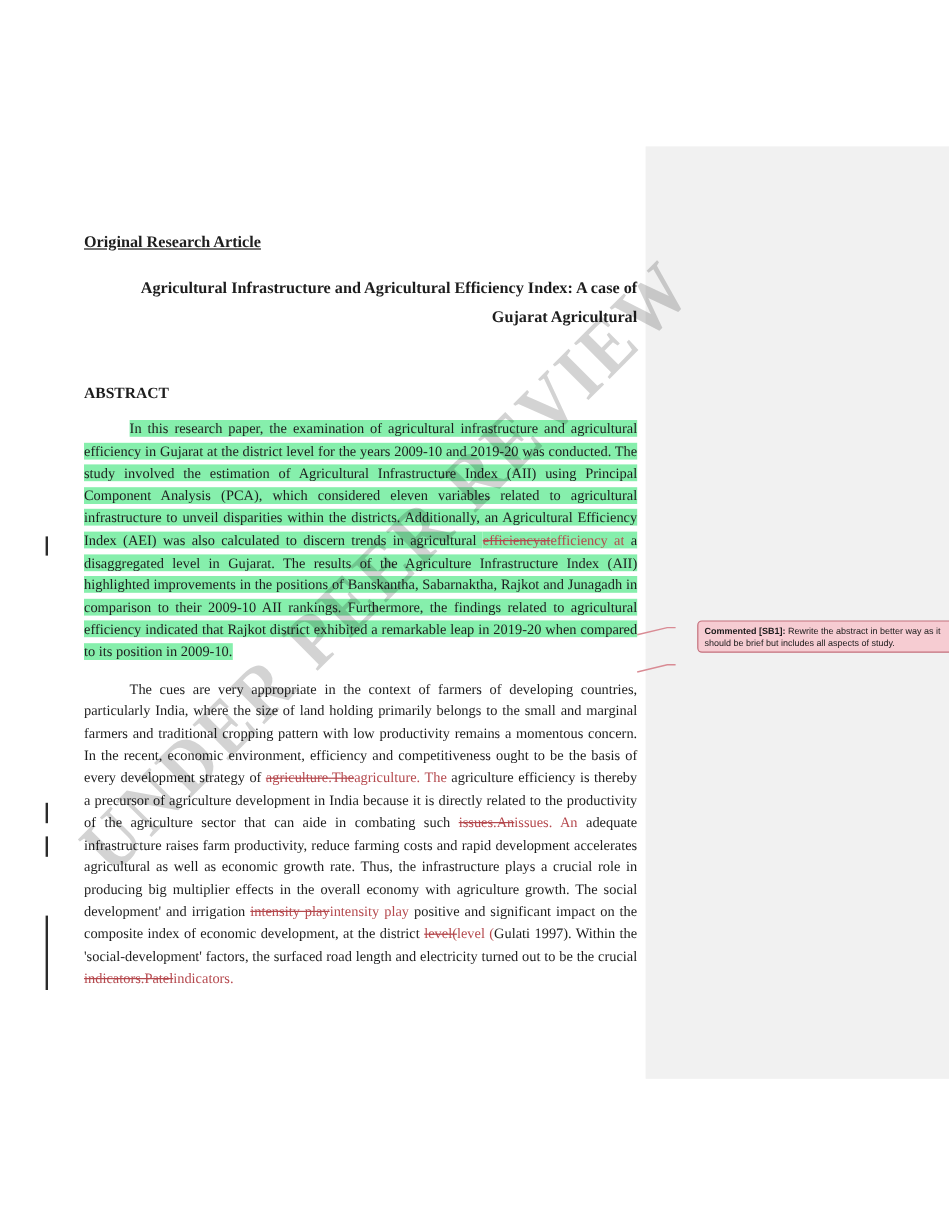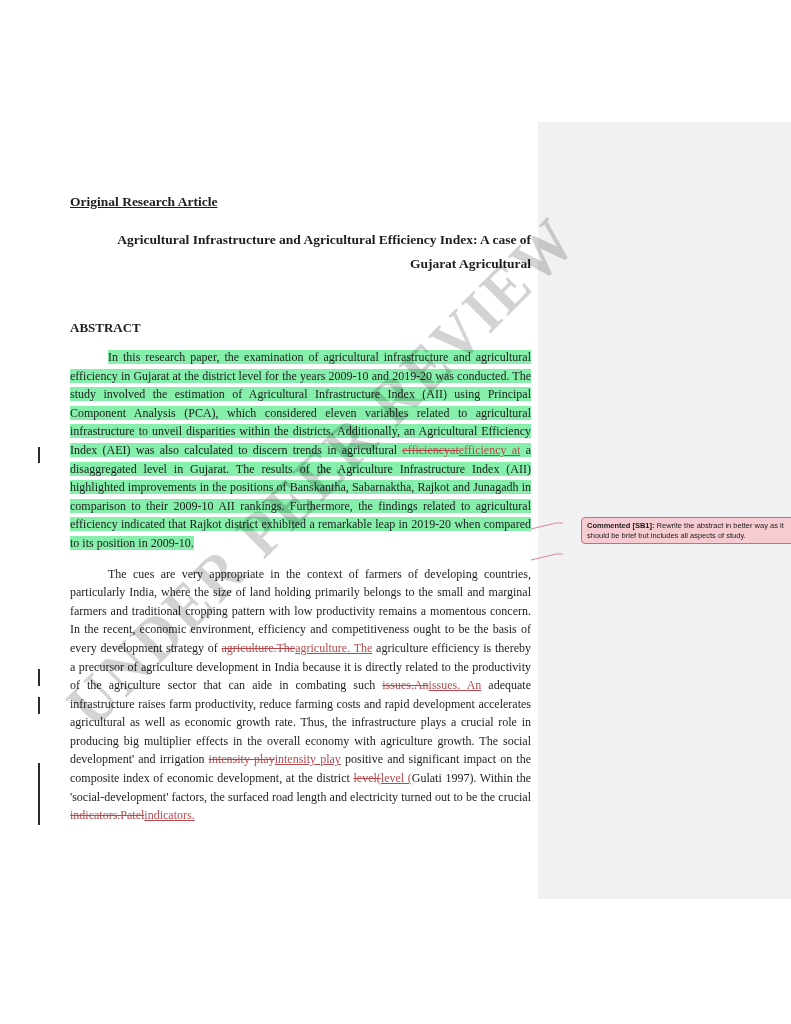--- a/index.html
+++ b/index.html
@@ -46,21 +46,21 @@
     margin:0 0 12px 0;
   }
   .keywords{
     font-size:12px;line-height:18.6px;
     margin:0 0 12px 0;
   }
   .kw-label{font-weight:bold;}
   .hl{background:#86efac;}
   .kw-hl{margin-left:5px;}
   .rev-del{color:#b5494e;text-decoration:line-through;}
-  .rev-ins{color:#b5494e;text-decoration:underline;}
+  .rev-ins{color:#b5494e;}
   
   .change-bar{
     position:absolute;left:38px;width:2px;background:#2b2b2b;z-index:2;
   }
   .bar1{top:447px;height:16px;}
   .bar2{top:669px;height:17px;}
   .bar3{top:697px;height:17px;}
   .bar4{top:763px;height:62px;}
   
   .comment-box{

